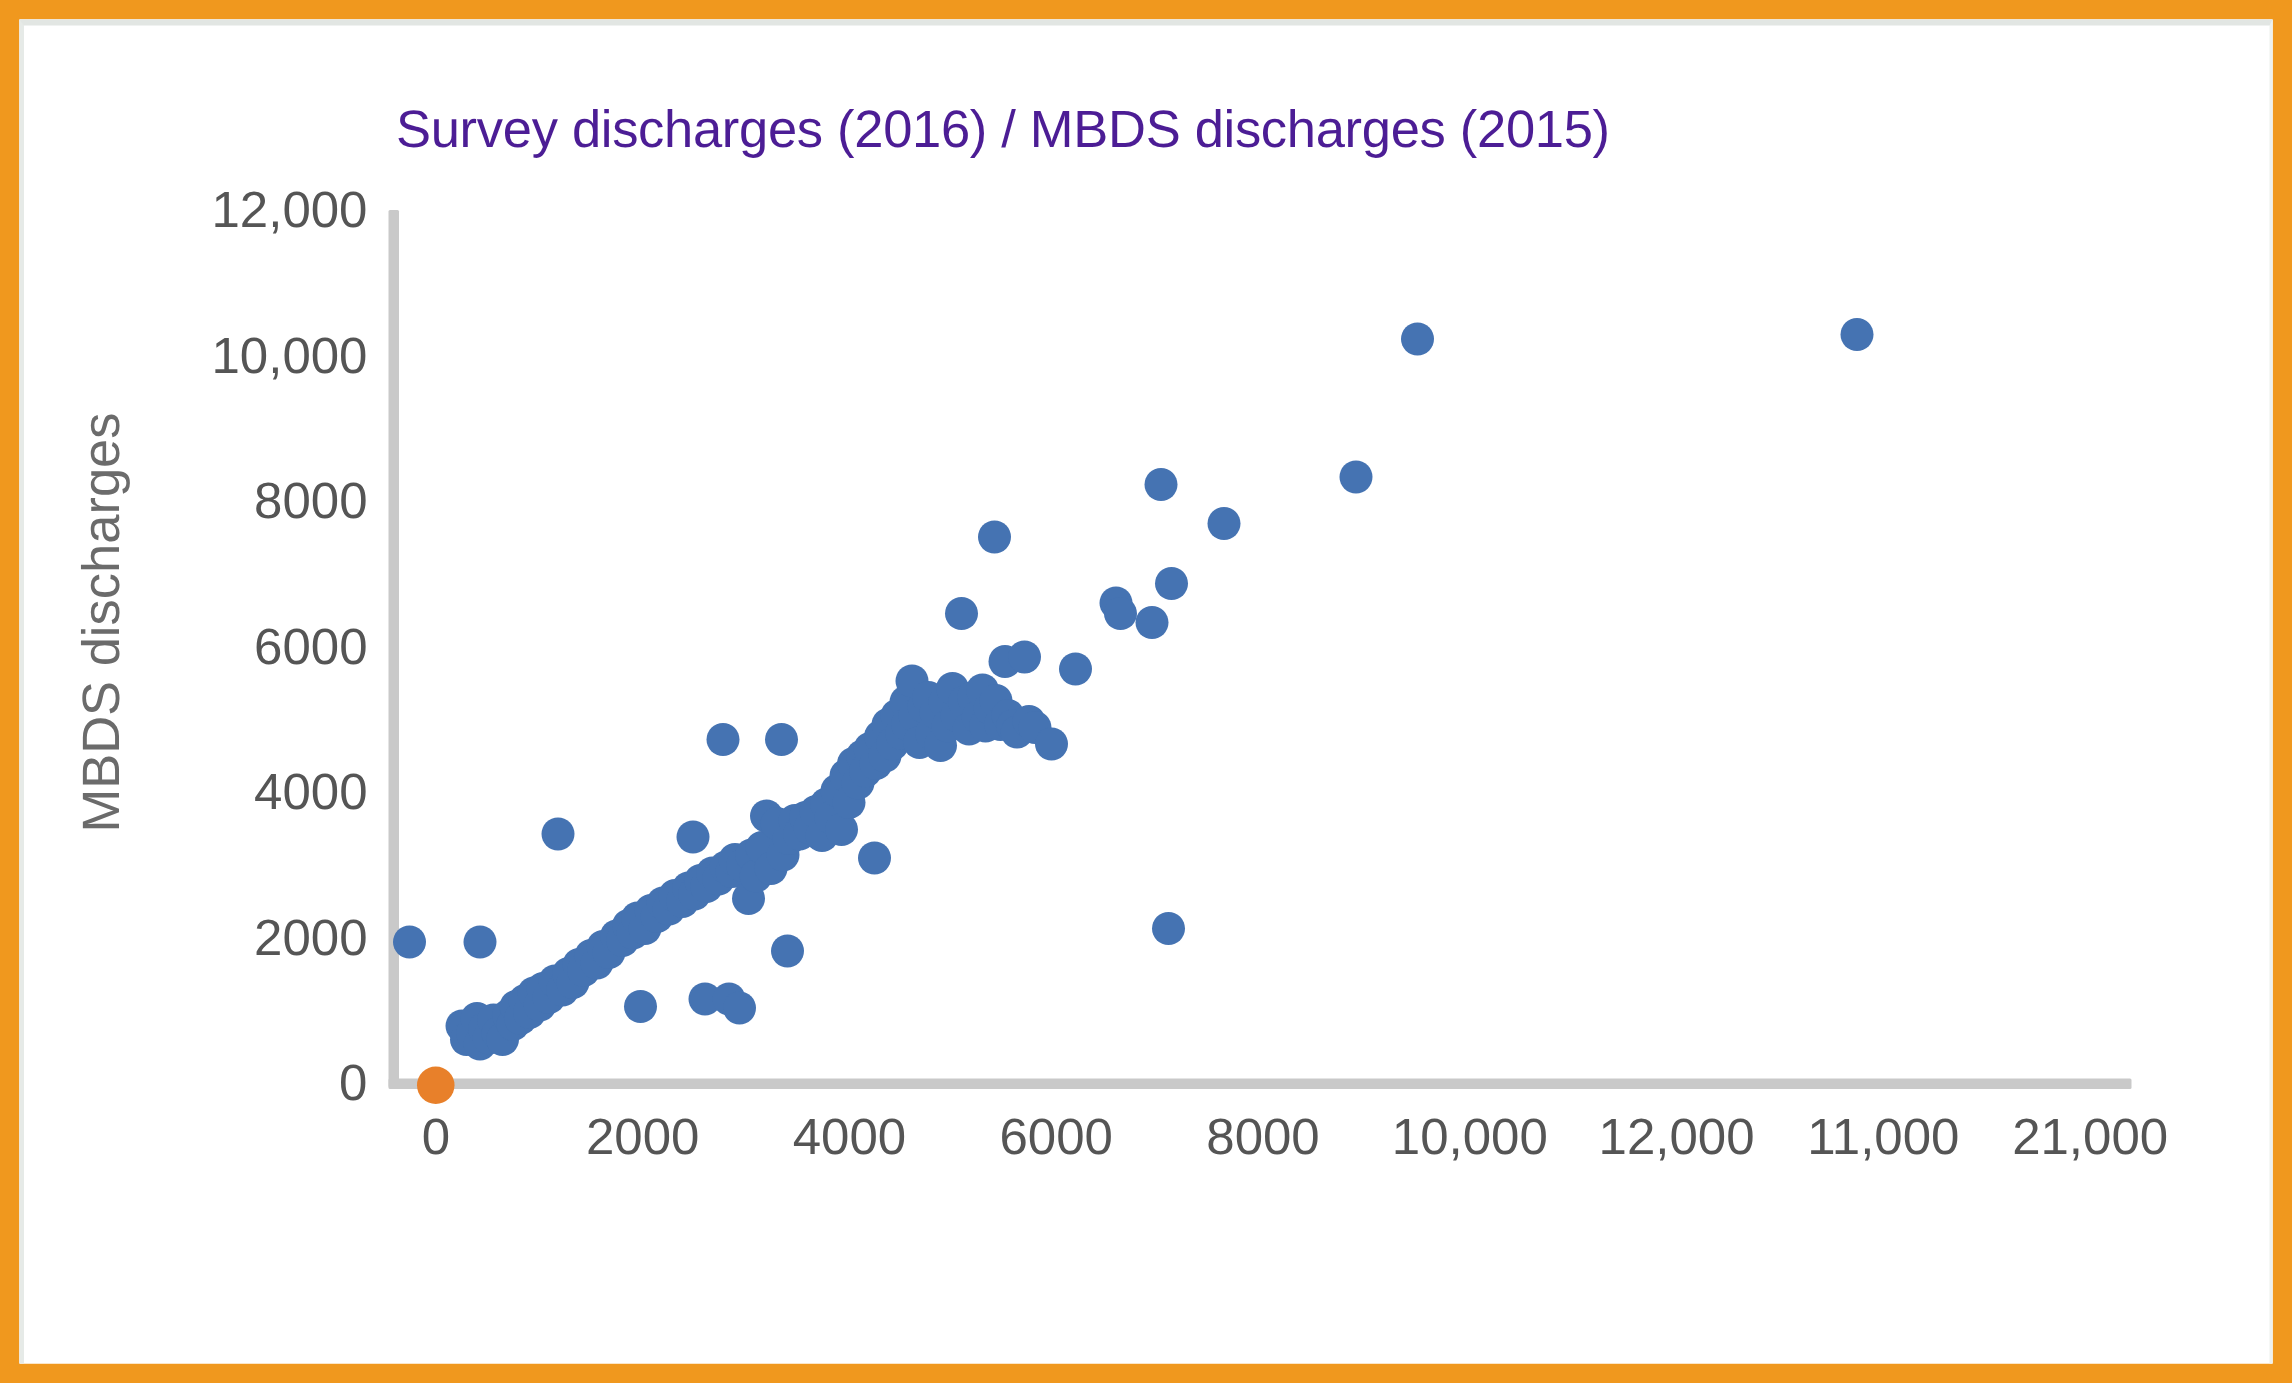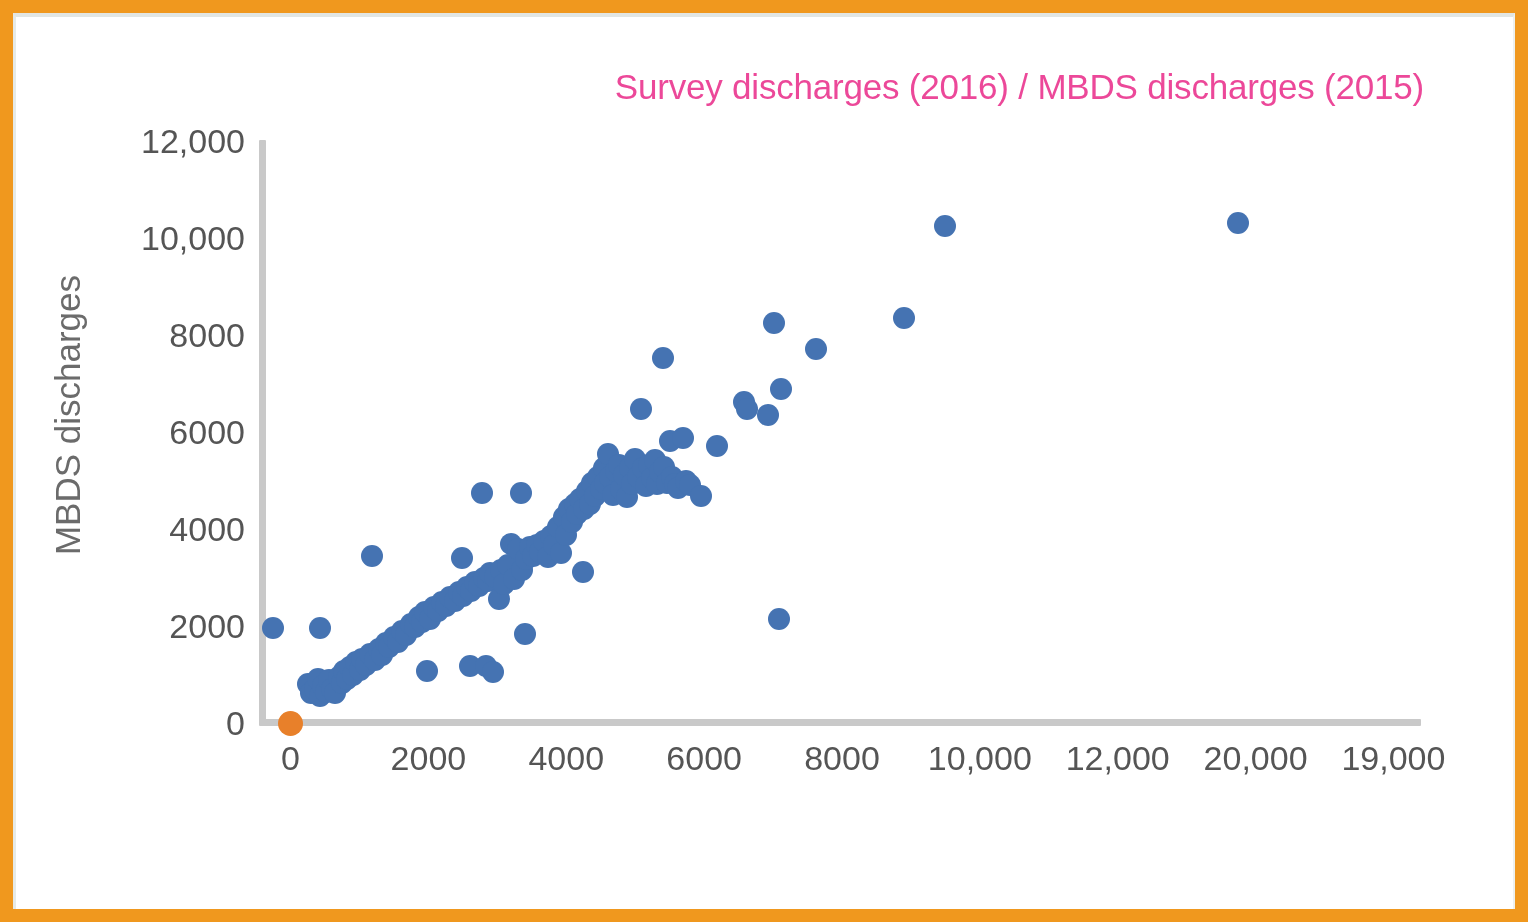--- a/index.html
+++ b/index.html
@@ -44,23 +44,23 @@
     left: 0; top: 0;
     width: 1528px;
     height: 922px;
   }
 
   .chart-title {
     position: absolute;
     left: 264px;
     top: 67px;
     width: 1160px;
-    text-align: right;
+    text-align: left;
     font-size: 35px;
-    color: #ec4899;
+    color: #4c1d95;
     letter-spacing: -0.2px;
     white-space: nowrap;
   }
 
   
   .axis-y-line {
     position: absolute;
     left: 259px;
     top: 140px;
     width: 7px;
@@ -179,22 +179,22 @@
         <div class="ytick" style="top: 141px;">12,000</div>
       </div>
     <div id="xtick-wrap">
         <div class="xtick" style="left: 290.571px;">0</div>
         <div class="xtick" style="left: 428.429px;">2000</div>
         <div class="xtick" style="left: 566.286px;">4000</div>
         <div class="xtick" style="left: 704.143px;">6000</div>
         <div class="xtick" style="left: 842px;">8000</div>
         <div class="xtick" style="left: 979.857px;">10,000</div>
         <div class="xtick" style="left: 1117.71px;">12,000</div>
-        <div class="xtick" style="left: 1255.57px;">20,000</div>
-        <div class="xtick" style="left: 1393.43px;">19,000</div>
+        <div class="xtick" style="left: 1255.57px;">11,000</div>
+        <div class="xtick" style="left: 1393.43px;">21,000</div>
       </div>
 
     <div class="plot" id="plot">
         <div class="marker" style="left: 10.3393px; top: 487.425px; background: rgb(69, 115, 178);"></div>
         <div class="marker" style="left: 56.5214px; top: 486.94px; background: rgb(69, 115, 178);"></div>
         <div class="marker" style="left: 44.8036px; top: 543.2px; background: rgb(69, 115, 178);"></div>
         <div class="marker" style="left: 48.25px; top: 551.93px; background: rgb(69, 115, 178);"></div>
         <div class="marker" style="left: 51.6964px; top: 548.05px; background: rgb(69, 115, 178);"></div>
         <div class="marker" style="left: 55.1429px; top: 538.35px; background: rgb(69, 115, 178);"></div>
         <div class="marker" style="left: 57.2107px; top: 554.84px; background: rgb(69, 115, 178);"></div>

